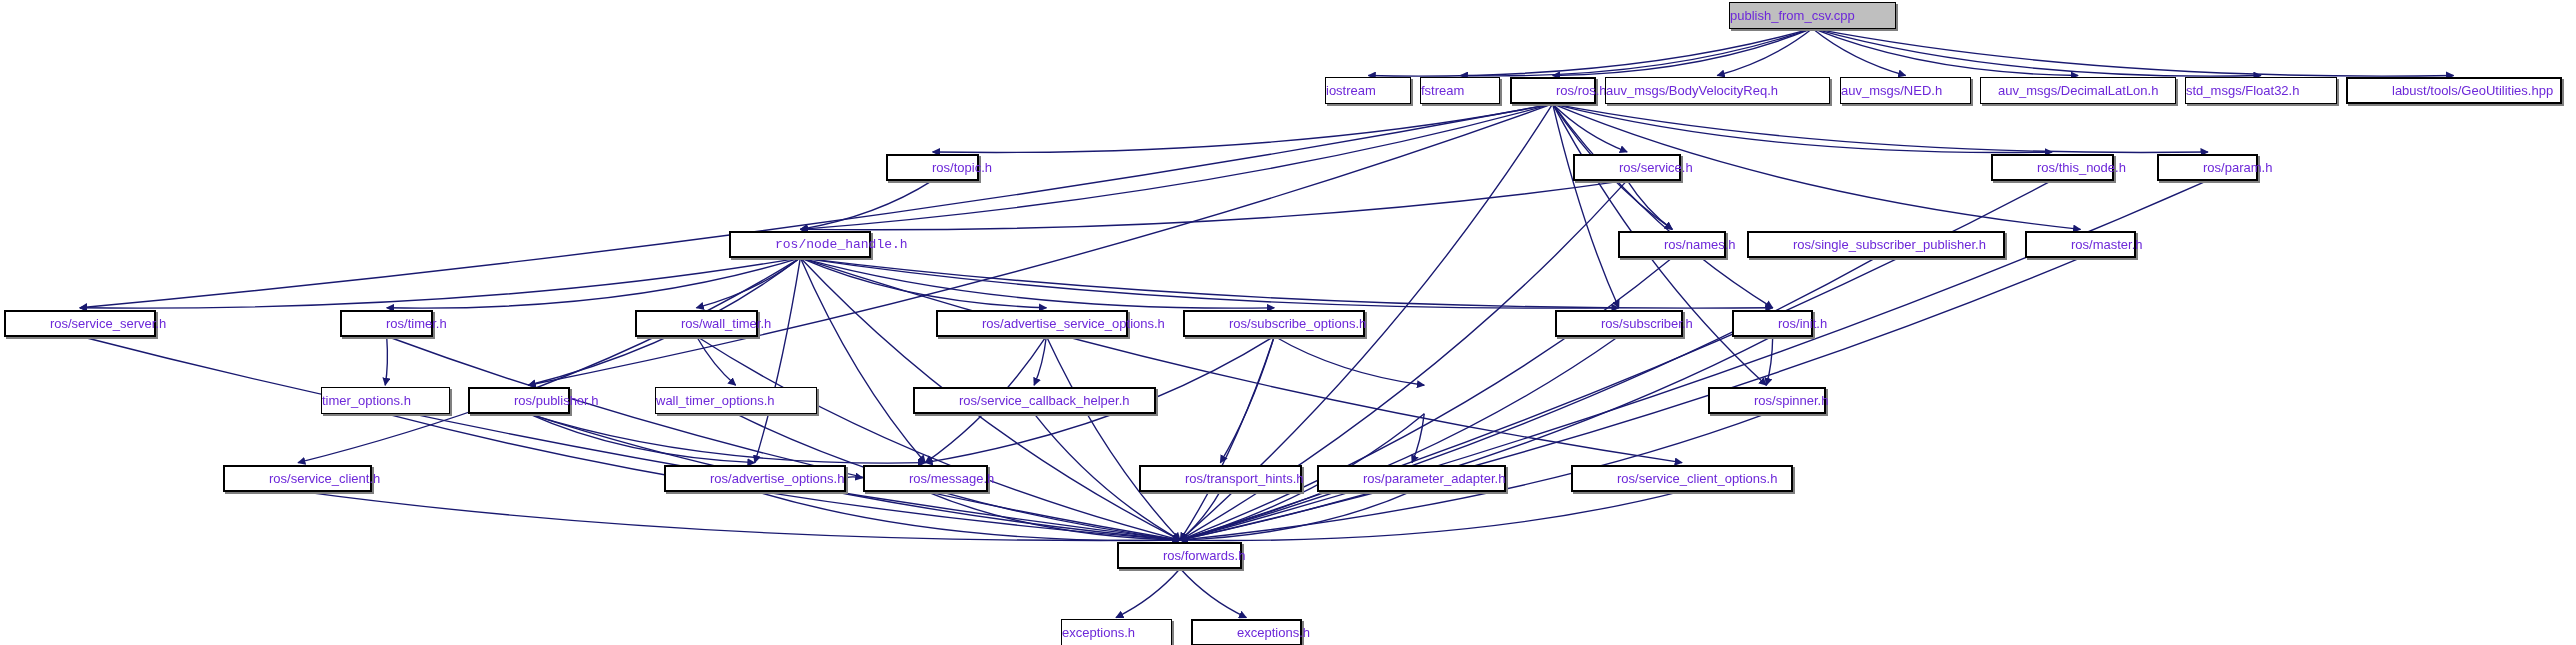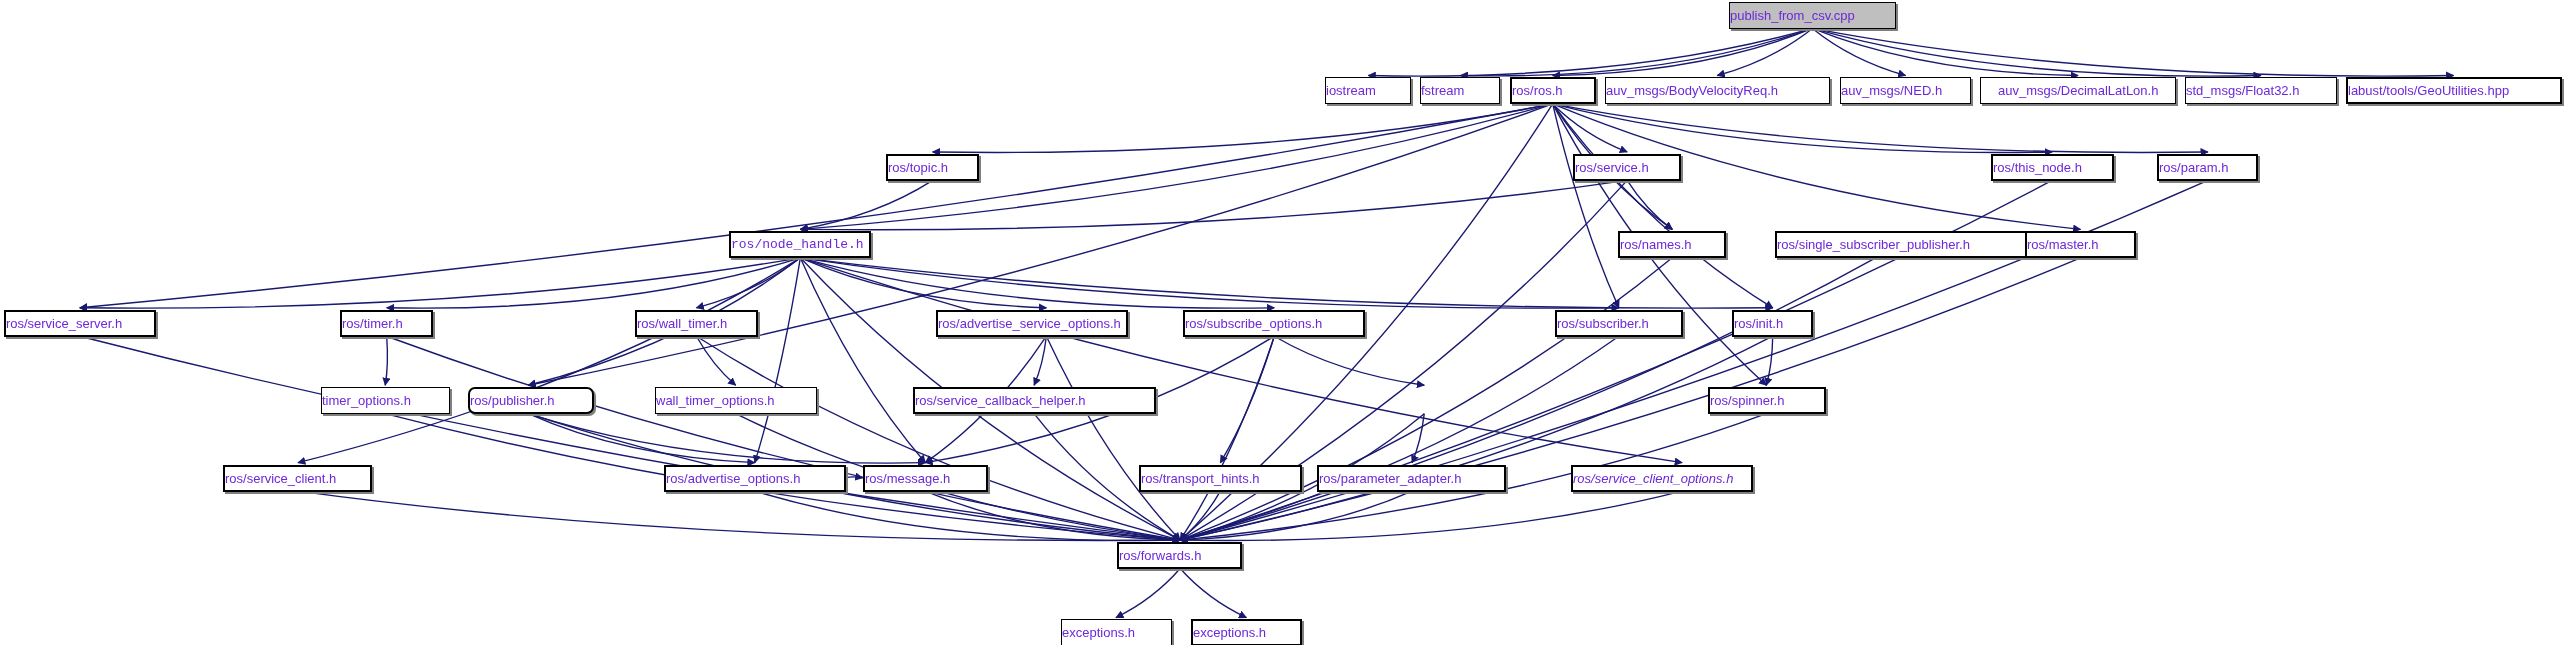--- a/index.html
+++ b/index.html
@@ -24,21 +24,21 @@
     white-space:nowrap;
     height:26.5px;
     
     box-shadow:2px 2px 0 0 #808080;
     z-index:5;
   }
   .node.root{
     background:#bfbfbf;
     border:1px solid #000000;
   }
-  .node.thick{border-width:2px;}
+  .node.thick{border-width:2px;padding-left:44px;}
   .node span{pointer-events:none;}
 </style>
 </head>
 <body>
 
 <div id="canvas">
   <svg id="edges" xmlns="http://www.w3.org/2000/svg" viewBox="0 0 2628 659">
     <defs>
       <marker id="arrow" viewBox="0 0 10 10" refX="9" refY="5" markerWidth="6" markerHeight="6" orient="auto-start-reverse">
         <path d="M 0 0 L 10 5 L 0 10 z" fill="#191970"></path>
@@ -161,21 +161,21 @@
     </div>
     <div class="node thick" style="left: 2157px; top: 154px; width: 101px;">
       <span>ros/param.h</span>
     </div>
     <div class="node thick" style="left: 729px; top: 231px; width: 142px; font-family: Liberation Mono, monospace;">
       <span>ros/node_handle.h</span>
     </div>
     <div class="node thick" style="left: 1618px; top: 231px; width: 108px;">
       <span>ros/names.h</span>
     </div>
-    <div class="node thick" style="left: 1747px; top: 231px; width: 258px; margin-left: 28px;">
+    <div class="node thick" style="left: 1747px; top: 231px; width: 258px;">
       <span>ros/single_subscriber_publisher.h</span>
     </div>
     <div class="node thick" style="left: 2025px; top: 231px; width: 111px;">
       <span>ros/master.h</span>
     </div>
     <div class="node thick" style="left: 3.9px; top: 310px; width: 152px;">
       <span>ros/service_server.h</span>
     </div>
     <div class="node thick" style="left: 340px; top: 310px; width: 93px;">
       <span>ros/timer.h</span>
@@ -191,21 +191,21 @@
     </div>
     <div class="node thick" style="left: 1555px; top: 310px; width: 128px;">
       <span>ros/subscriber.h</span>
     </div>
     <div class="node thick" style="left: 1732px; top: 310px; width: 81px;">
       <span>ros/init.h</span>
     </div>
     <div class="node" style="left: 321px; top: 387px; width: 129px;">
       <span>timer_options.h</span>
     </div>
-    <div class="node thick" style="left: 468px; top: 387px; width: 126px; border-radius: 7px;">
+    <div class="node thick" style="left: 468px; top: 387px; width: 102px;">
       <span>ros/publisher.h</span>
     </div>
     <div class="node" style="left: 655px; top: 387px; width: 162px;">
       <span>wall_timer_options.h</span>
     </div>
     <div class="node thick" style="left: 913px; top: 387px; width: 243px;">
       <span>ros/service_callback_helper.h</span>
     </div>
     <div class="node thick" style="left: 1708px; top: 387px; width: 118px;">
       <span>ros/spinner.h</span>
@@ -218,21 +218,21 @@
     </div>
     <div class="node thick" style="left: 863px; top: 465px; width: 125px;">
       <span>ros/message.h</span>
     </div>
     <div class="node thick" style="left: 1139px; top: 465px; width: 163px;">
       <span>ros/transport_hints.h</span>
     </div>
     <div class="node thick" style="left: 1317px; top: 465px; width: 189px;">
       <span>ros/parameter_adapter.h</span>
     </div>
-    <div class="node thick" style="left: 1571px; top: 465px; width: 182px; font-style: italic;">
+    <div class="node thick" style="left: 1571px; top: 465px; width: 222px;">
       <span>ros/service_client_options.h</span>
     </div>
     <div class="node thick" style="left: 1117px; top: 542px; width: 125px;">
       <span>ros/forwards.h</span>
     </div>
     <div class="node" style="left: 1061px; top: 619px; width: 111px;">
       <span>exceptions.h</span>
     </div>
     <div class="node thick" style="left: 1191px; top: 619px; width: 111px;">
       <span>exceptions.h</span>

